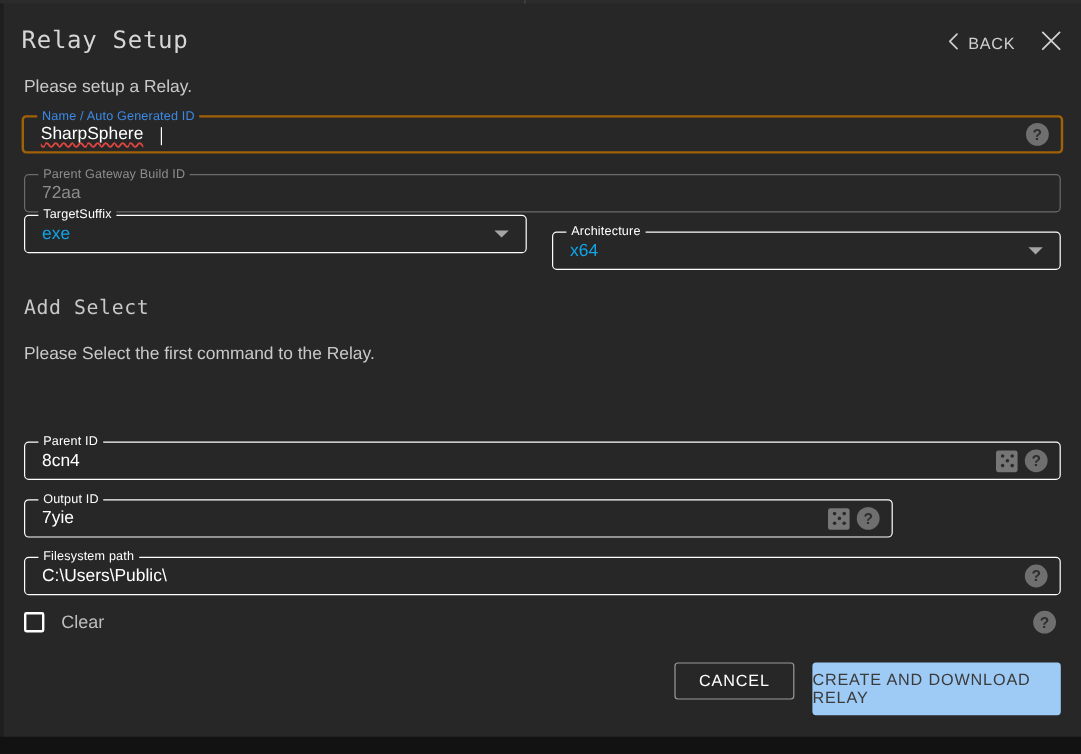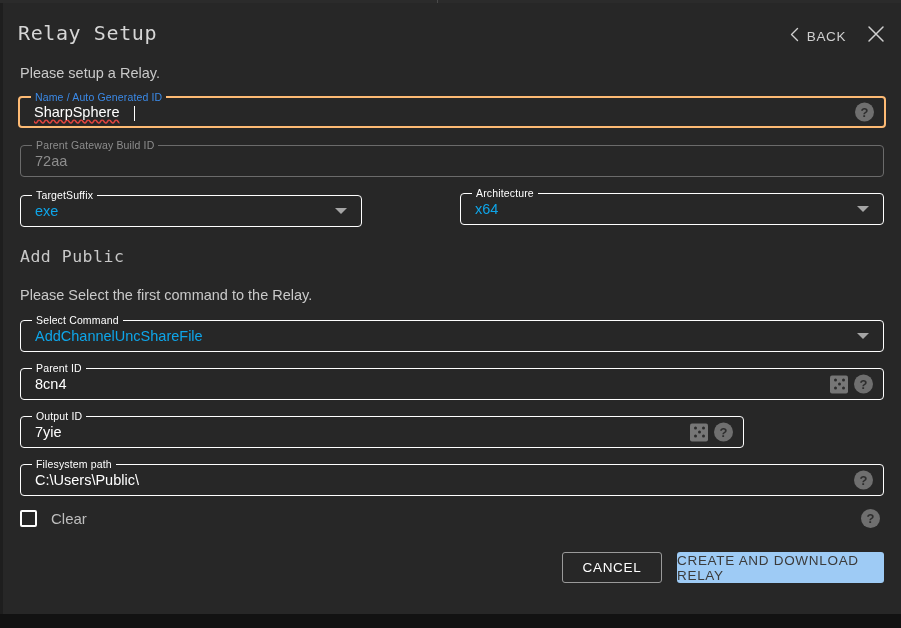--- a/index.html
+++ b/index.html
@@ -143,21 +143,21 @@
     left: 14px;
     top: 50%;
     transform: translateY(-50%);
     font-size: 14.5px;
     color: #ffffff;
     white-space: nowrap;
   }
 
   
   .field.focused {
-    border: 2px solid #fdba74;
+    border: 2px solid #a16207;
   }
   .field.focused .legend { color: #3b8ae8; }
   .field.focused .value {
     color: #ffffff;
     text-decoration: underline;
     text-decoration-color: #e0443e;
     text-decoration-style: wavy;
     text-decoration-skip-ink: none;
     text-underline-offset: 2px;
   }
@@ -327,41 +327,36 @@
       <div class="field-icons">
         <div class="help-icon">?</div>
       </div>
     </div>
 
     <div class="field disabled" style="left:17px; top:142px; width:864px; height:32px;">
       <span class="legend">Parent Gateway Build ID</span>
       <span class="value">72aa</span>
     </div>
 
-    <div class="field select" style="left:17px; top:192px; width:342px; height:32px;">
+    <div class="field select" style="left:17px; top:176px; width:419px; height:32px;">
       <span class="legend">TargetSuffix</span>
       <span class="value">exe</span>
       <span class="caret-down"></span>
     </div>
 
     <div class="field select" style="left:457px; top:190px; width:424px; height:32px;">
       <span class="legend">Architecture</span>
       <span class="value">x64</span>
       <span class="caret-down"></span>
     </div>
 
-    <div class="section-title" style="top:244px;">Add  Public</div>
+    <div class="section-title" style="top:244px;">Add  Select</div>
 
     <div class="subtitle" style="top:284px;">Please Select the first command to the Relay.</div>
 
-    <div class="field select" style="left:17px; top:317px; width:864px; height:32px;">
-      <span class="legend">Select Command</span>
-      <span class="value">AddChannelUncShareFile</span>
-      <span class="caret-down"></span>
-    </div>
 
     <div class="field" style="left:17px; top:365px; width:864px; height:32px;">
       <span class="legend">Parent ID</span>
       <span class="value">8cn4</span>
       <div class="field-icons">
         <div class="dice-icon">
           <i class="d1"></i>
             <i class="d2"></i>
             <i class="d3"></i>
             <i class="d4"></i>
@@ -395,18 +390,18 @@
     </div>
 
     <div class="check-row" style="left:17px; top:507px;">
       <span class="checkbox"></span>
       <span class="check-label">Clear</span>
     </div>
     <div class="help-icon help-standalone" style="left:858px; top:506px;">?</div>
 
     <div class="btn btn-cancel" style="left:559px; top:549px; width:100px; height:31px;">CANCEL</div>
 
-    <div class="btn btn-primary" style="left:674px; top:549px; width:207px; height:31px;">CREATE AND DOWNLOAD RELAY</div>
+    <div class="btn btn-primary" style="left:674px; top:549px; width:207px; height:44px;">CREATE AND DOWNLOAD RELAY</div>
 
   </div>
 
   <div class="bottom-band"></div>
 </div>
 
 </body></html>

